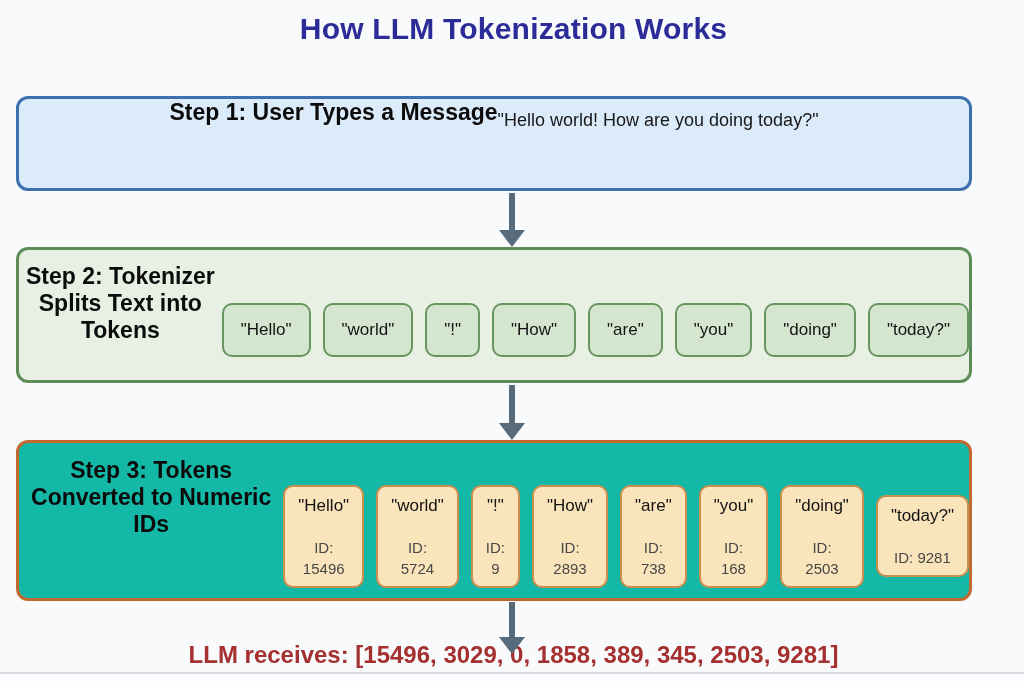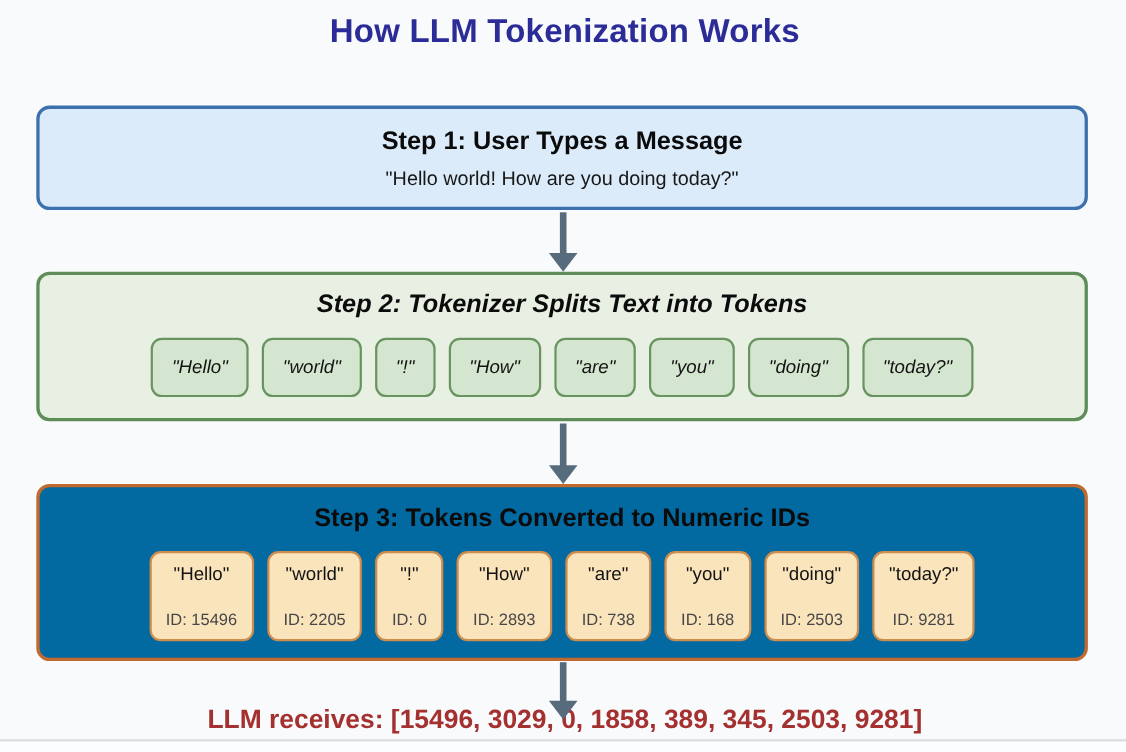--- a/index.html
+++ b/index.html
@@ -16,39 +16,38 @@
     position: absolute; top: 12px; left: 0; width: 100%;
     text-align: center;
     font-size: 30px; font-weight: bold;
     color: #2c2c98;
     margin: 0;
     letter-spacing: 0.2px;
   }
 
   .box {
     position: absolute;
-    left: 33px; width: 956px;
+    left: 16px; width: 956px;
     border-radius: 12px;
     box-sizing: border-box;
-    display: flex; flex-direction: column; 
+    display: flex; 
   }
   .box-step1 {
     top: 96px; height: 95px;
     background: #dcebfa; border: 3px solid #3c70ae;
     justify-content: center;
   }
   .box-step2 {
     top: 247px; height: 136px;
     background: #e8f0e4; border: 3px solid #5e8d5a;
     padding-top: 13px;
-    font-style: italic;
   }
   .box-step3 {
     top: 440px; height: 161px;
-    background: #0369a1; border: 3px solid #c16a30;
+    background: #14b8a6; border: 3px solid #c16a30;
     padding-top: 14px;
   }
   .box-heading {
     font-size: 23px; font-weight: bold; color: #0b0b0b;
     text-align: center;
   }
   .box-message {
     margin-top: 11px;
     font-size: 18px; color: #171717;
     text-align: center;
@@ -141,25 +140,25 @@
 
   <section class="box box-step3">
     <div class="box-heading">Step 3: Tokens Converted to Numeric IDs</div>
     <div class="token-row" id="step3-tokens">
         <div class="token token-orange">
           <span class="token-text">"Hello"</span>
           <span class="token-id">ID: 15496</span>
         </div>
         <div class="token token-orange">
           <span class="token-text">"world"</span>
-          <span class="token-id">ID: 2205</span>
+          <span class="token-id">ID: 5724</span>
         </div>
         <div class="token token-orange">
           <span class="token-text">"!"</span>
-          <span class="token-id">ID: 0</span>
+          <span class="token-id">ID: 9</span>
         </div>
         <div class="token token-orange">
           <span class="token-text">"How"</span>
           <span class="token-id">ID: 2893</span>
         </div>
         <div class="token token-orange">
           <span class="token-text">"are"</span>
           <span class="token-id">ID: 738</span>
         </div>
         <div class="token token-orange">

